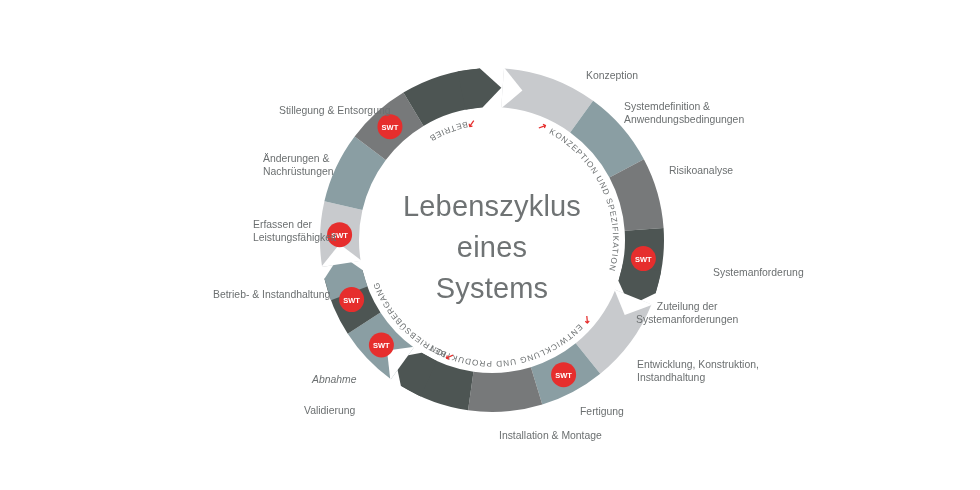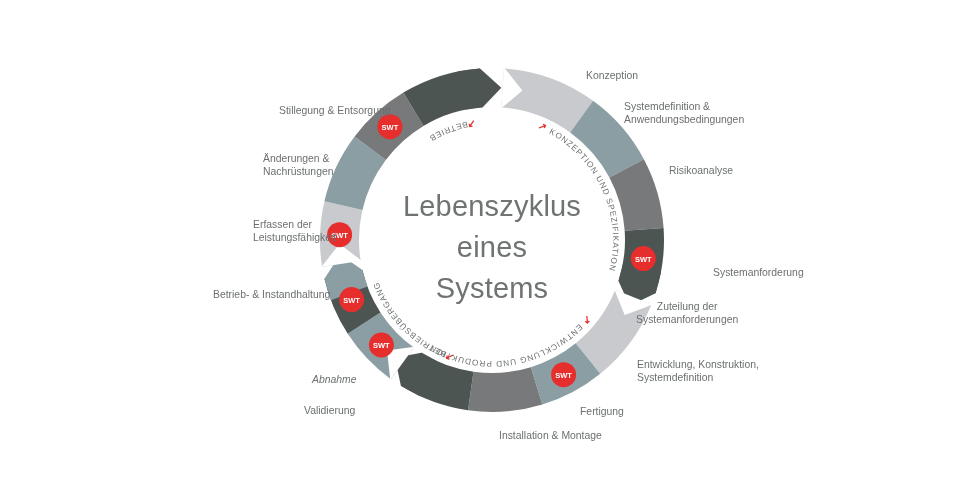--- a/index.html
+++ b/index.html
@@ -124,21 +124,21 @@
 
   <div id="outer-labels">
       <div class="olabel r" style="left: 558px; top: 69px; padding-left: 28px;">Konzeption</div>
       <div class="olabel r" style="left: 624px; top: 100px;">Systemdefinition &amp;
 Anwendungsbedingungen</div>
       <div class="olabel r" style="left: 669px; top: 164px;">Risikoanalyse</div>
       <div class="olabel r" style="left: 713px; top: 221px; margin-top: 45px;">Systemanforderung</div>
       <div class="olabel r" style="left: 636px; top: 300px; text-align: center;">Zuteilung der
 Systemanforderungen</div>
       <div class="olabel r" style="left: 637px; top: 358px;">Entwicklung, Konstruktion,
-Systemdefinition</div>
+Instandhaltung</div>
       <div class="olabel r" style="left: 580px; top: 405px;">Fertigung</div>
       <div class="olabel r" style="left: 499px; top: 429px; text-align: center;">Installation &amp; Montage</div>
       <div class="olabel r" style="left: 304px; top: 404px;">Validierung</div>
       <div class="olabel r" style="left: 312px; top: 373px; font-style: italic;">Abnahme</div>
       <div class="olabel r" style="left: 213px; top: 288px;">Betrieb- &amp; Instandhaltung</div>
       <div class="olabel r" style="left: 253px; top: 218px;">Erfassen der
 Leistungsfähigkeit</div>
       <div class="olabel r" style="left: 263px; top: 152px;">Änderungen &amp;
 Nachrüstungen</div>
       <div class="olabel r" style="left: 279px; top: 104px;">Stillegung &amp; Entsorgung</div>

